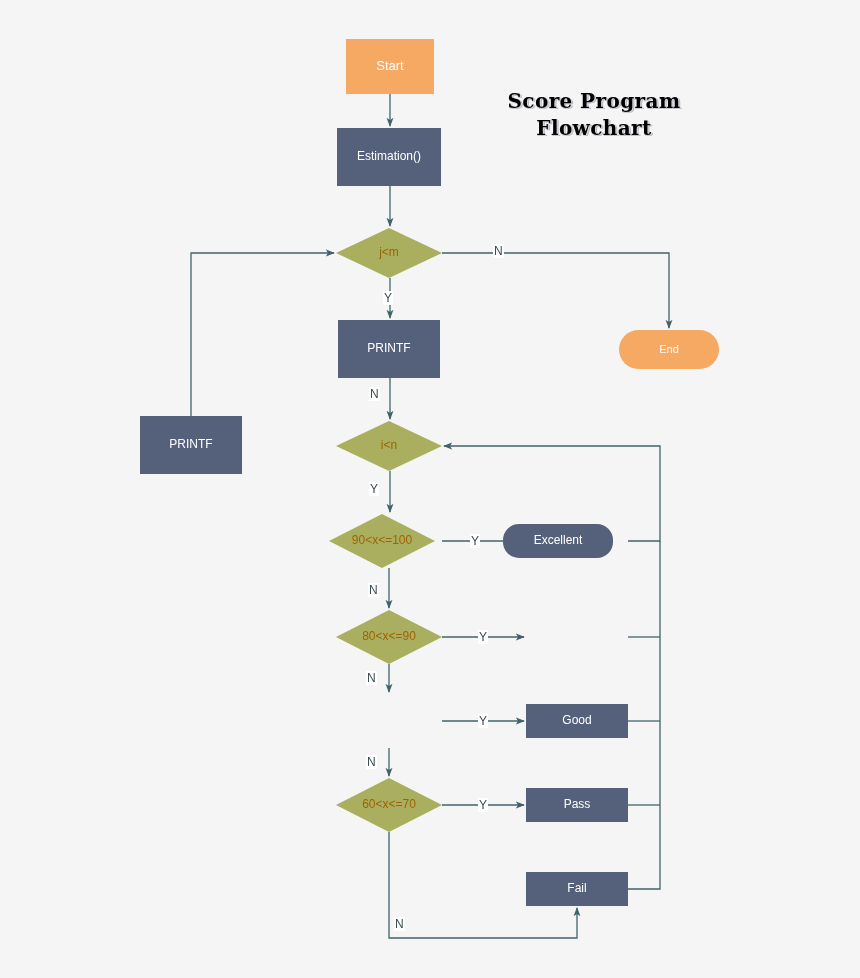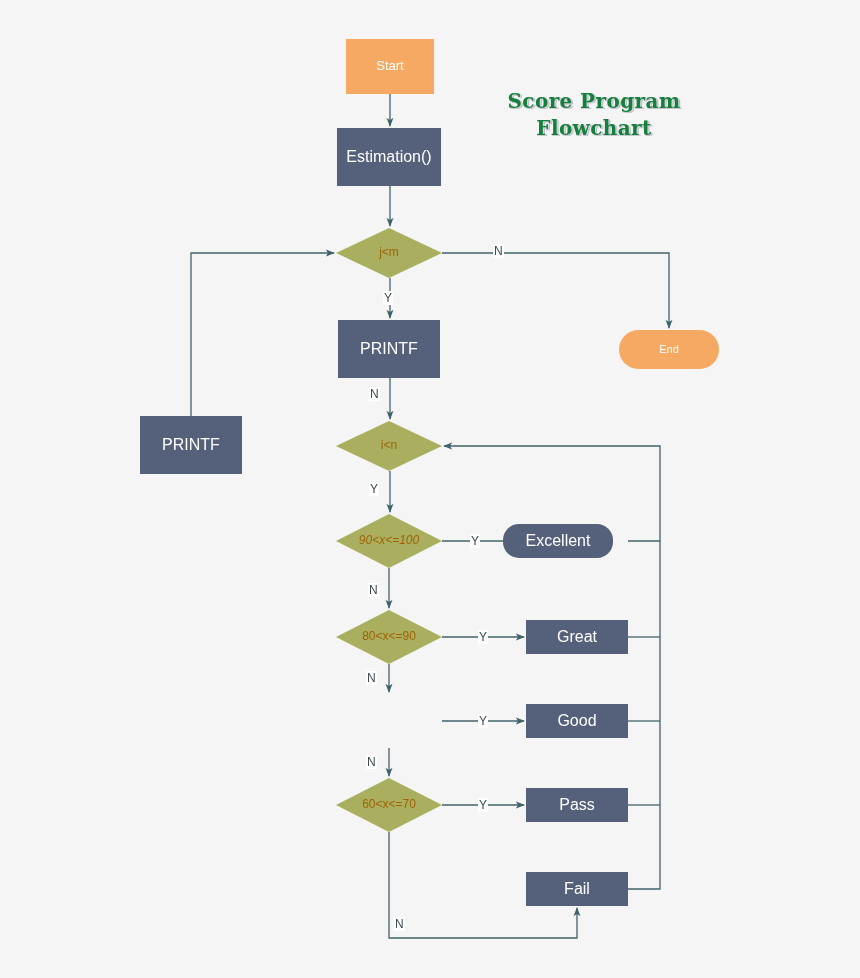--- a/index.html
+++ b/index.html
@@ -32,21 +32,21 @@
     align-items: center;
     justify-content: center;
     box-sizing: border-box;
     color: #ffffff;
     text-align: center;
     line-height: 1.15;
     white-space: nowrap;
   }
   .node-process {
     background: #55607a;
-    font-size: 16px;
+    font-size: 12px;
   }
   .node-terminator {
     background: #f5a962;
     border-radius: 999px;
     font-size: 11px;
   }
   .node-start {
     background: #f5a962;
     font-size: 13px;
   }
@@ -79,21 +79,21 @@
     z-index: 5;
     white-space: nowrap;
   }
   #title {
     position: absolute;
     text-align: center;
     font-family: "DejaVu Serif", serif;
     font-weight: bold;
     font-size: 20px;
     line-height: 1.35;
-    color: #15803d;
+    color: #000000;
     letter-spacing: 0.4px;
     text-shadow:
       1px 0 0 #d8d8dc,
       1px 1px 0 #c8c8cf,
       2px 1px 0 #b9b9c2,
       0 1px 0 #d0d0d6;
   }
   #title .title-line { display: block; }
 </style>
 </head>
@@ -172,43 +172,40 @@
 
   <div class="node node-process" style="left:140px; top:416px; width:102px; height:58px;">
     <span>PRINTF</span>
   </div>
 
   <div class="node node-decision" style="left:336px; top:421px; width:106px; height:50px;">
     <span class="dia-shape"></span>
     <span class="dia-text">i&lt;n</span>
   </div>
 
-  <div class="node node-decision" style="left:336px; top:514px; width:106px; height:54px;font-style:italic;">
+  <div class="node node-decision" style="left:329px; top:514px; width:106px; height:54px;">
     <span class="dia-shape"></span>
     <span class="dia-text">90&lt;x&lt;=100</span>
   </div>
 
   <div class="node node-decision" style="left:336px; top:610px; width:106px; height:54px;">
     <span class="dia-shape"></span>
     <span class="dia-text">80&lt;x&lt;=90</span>
   </div>
 
 
   <div class="node node-decision" style="left:336px; top:778px; width:106px; height:54px;">
     <span class="dia-shape"></span>
     <span class="dia-text">60&lt;x&lt;=70</span>
   </div>
 
   <div class="node node-process" style="left:503px; top:524px; width:110px; height:34px;border-radius:16px;">
     <span>Excellent</span>
   </div>
 
-  <div class="node node-process" style="left:526px; top:620px; width:102px; height:34px;">
-    <span>Great</span>
-  </div>
 
   <div class="node node-process" style="left:526px; top:704px; width:102px; height:34px;">
     <span>Good</span>
   </div>
 
   <div class="node node-process" style="left:526px; top:788px; width:102px; height:34px;">
     <span>Pass</span>
   </div>
 
   <div class="node node-process" style="left:526px; top:872px; width:102px; height:34px;">

